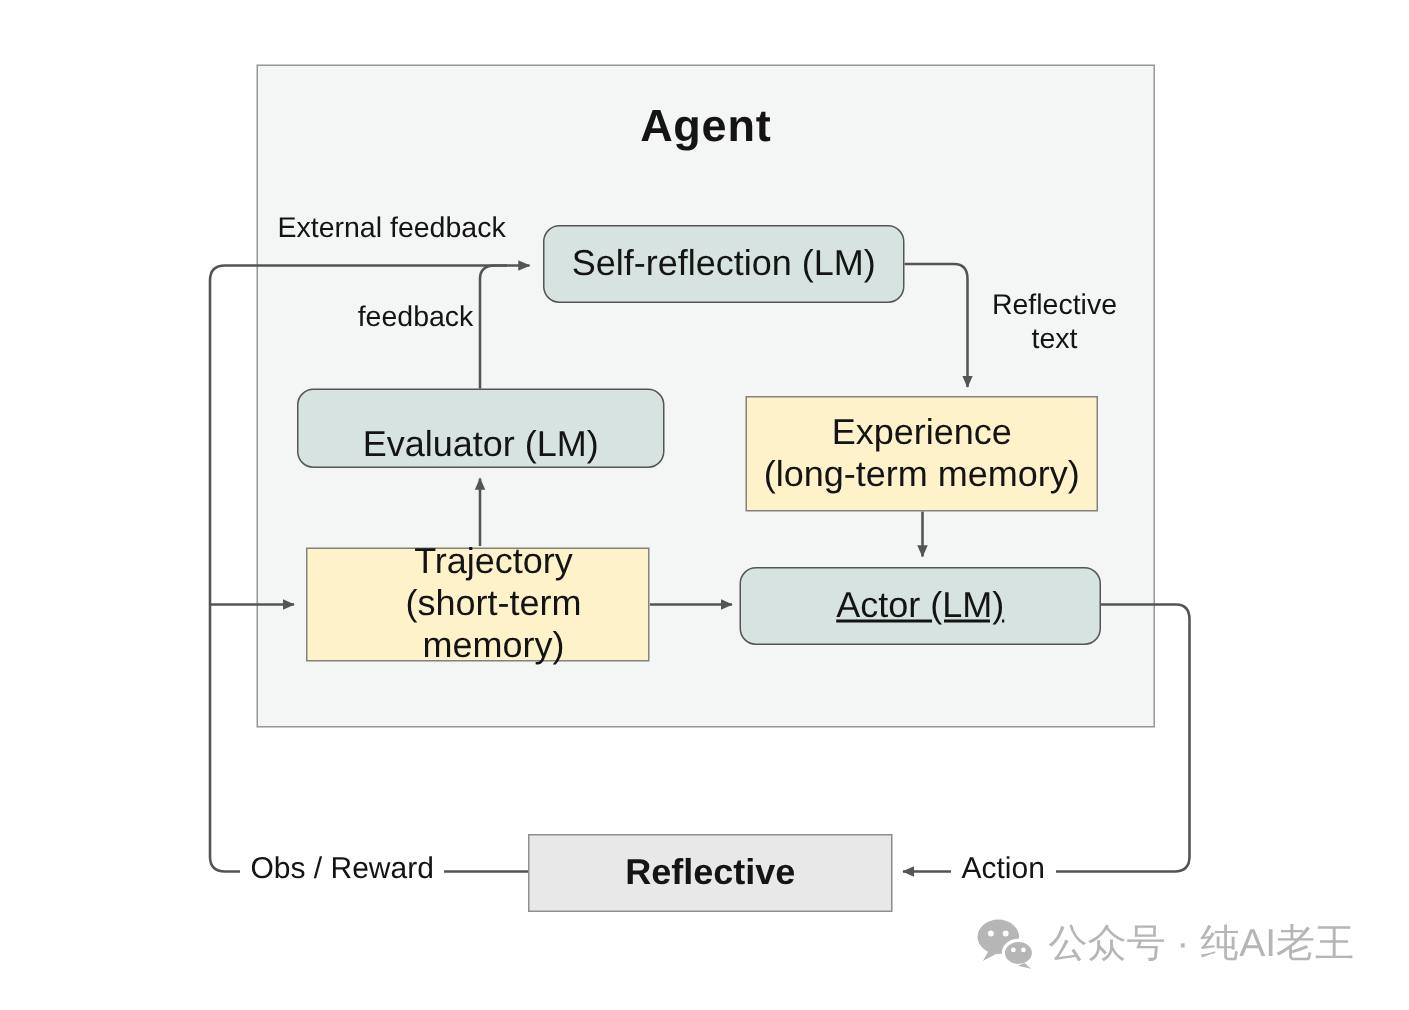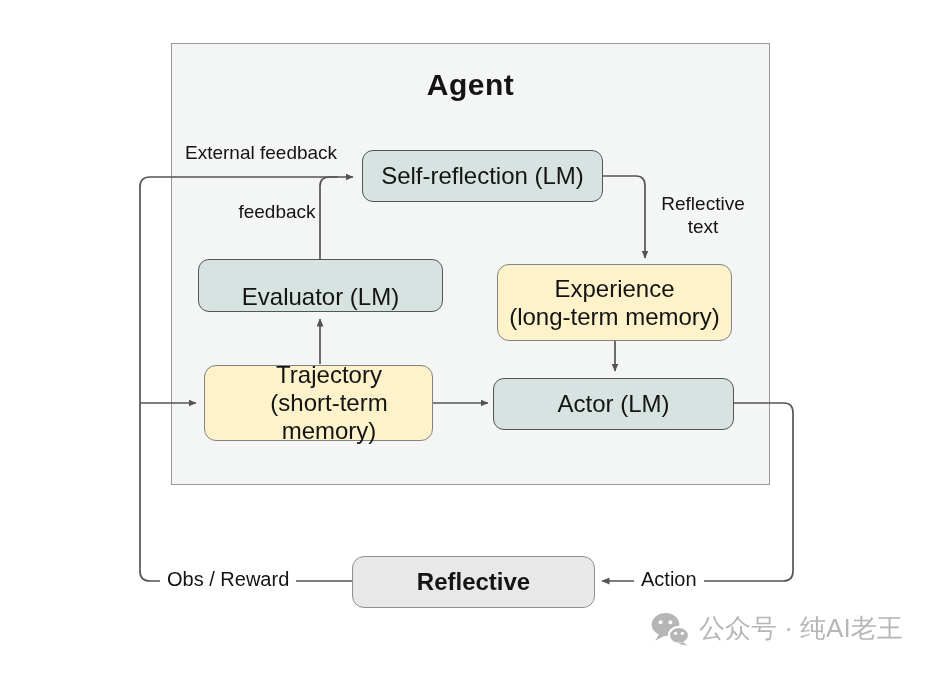--- a/index.html
+++ b/index.html
@@ -22,21 +22,21 @@
   }
   .agent-title{
     position:absolute;left:171px;top:68px;width:599px;text-align:center;
     font-weight:bold;font-size:30px;letter-spacing:.5px;z-index:3;
   }
   svg.connectors{position:absolute;left:0;top:0;z-index:2;}
   svg.connectors path.conn{fill:none;stroke:var(--connector);stroke-width:1.7px;}
   #arrowhead path{fill:var(--connector);}
   .node{
     position:absolute;display:flex;flex-direction:column;align-items:center;justify-content:center;
-    text-align:center;font-size:24px;box-sizing:border-box;z-index:3;line-height:28px;border-radius:12px;
+    text-align:center;font-size:24px;box-sizing:border-box;z-index:3;line-height:28px;
   }
   .node.lm{background:var(--lm-node-fill);border:1.7px solid #555555;border-radius:11px;}
   .node.mem{background:var(--memory-node-fill);border:1.6px solid #828282;}
   .node.env{background:var(--environment-fill);border:1.6px solid #8f8f8f;font-weight:bold;}
   .elabel{position:absolute;font-size:19px;z-index:4;line-height:23px;}
   .elabel.center{text-align:center;}
   .on-line{
     position:absolute;font-size:20px;z-index:4;background:#ffffff;padding:2px 7px;
     white-space:nowrap;
   }
@@ -89,21 +89,21 @@
   <div class="node mem" style="left:497px;top:264px;width:235px;height:77px;">
     <span>Experience</span>
     <span>(long-term memory)</span>
   </div>
 
   <div class="node mem" style="left:204px;top:365px;width:229px;height:76px;padding-left:21px;">
     <span>Trajectory</span>
     <span>(short-term memory)</span>
   </div>
 
-  <div class="node lm" style="left:493px;top:378px;width:241px;height:52px;">
+  <div class="node lm" style="left:493px;top:378px;width:241px;height:52px;text-decoration:underline;">
     <span>Actor (LM)</span>
   </div>
 
   <div class="node env" style="left:352px;top:556px;width:243px;height:52px;">
     <span>Reflective</span>
   </div>
 
   <div class="elabel" style="left:185px;top:141px;">External feedback</div>
 
   <div class="elabel center" style="left:217px;top:200px;width:120px;">

